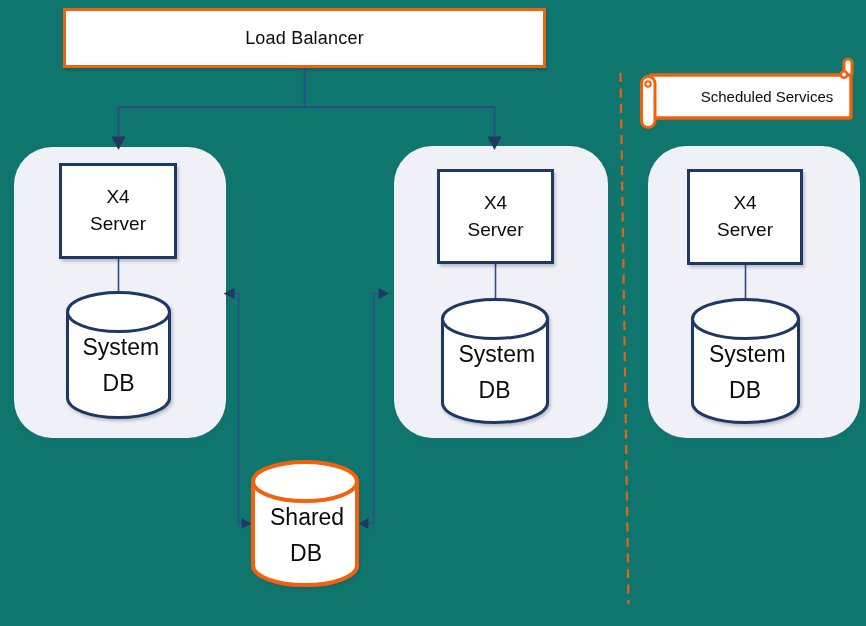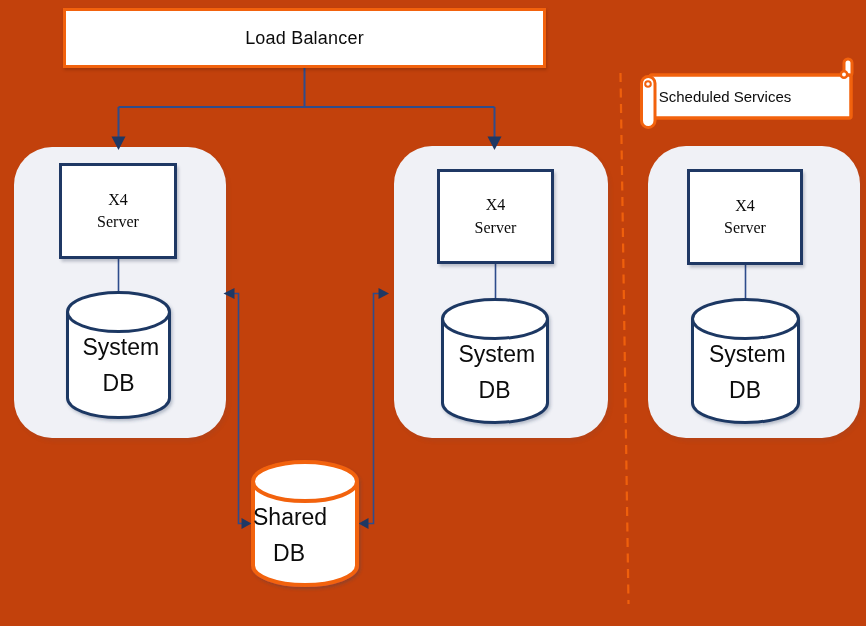--- a/index.html
+++ b/index.html
@@ -1,55 +1,55 @@
 <!DOCTYPE html>
 <html><head>
 <meta charset="utf-8">
 <style>
   html,body{margin:0;padding:0;background:#ffffff;}
   body{
     width:866px;height:626px;overflow:hidden;
     font-family:"Liberation Sans",sans-serif;color:#0b0b0b;
   }
-  .stage{position:relative;width:866px;height:626px;background:#c2410c;}
+  .stage{position:relative;width:866px;height:626px;background:#0f766e;}
 
   
   .cluster{position:absolute;background:#F0F1F6;border-radius:38px;z-index:0;
            box-shadow:2px 3px 4px rgba(70,80,110,0.10);}
   .layer{position:absolute;left:0;top:0;z-index:1;}
   .node,.txt{position:absolute;z-index:2;display:flex;align-items:center;justify-content:center;text-align:center;box-sizing:border-box;}
 
   
   #cluster1{left:14px;top:147px;width:212px;height:291px;}
   #cluster2{left:394px;top:146px;width:214px;height:292px;}
   #cluster3{left:648px;top:146px;width:212px;height:292px;}
 
   
   .lb{left:63px;top:8px;width:483px;height:60px;background:#ffffff;
       border:3.5px solid #F2620D;font-size:18px;letter-spacing:.2px;
       box-shadow:1px 2px 3px rgba(0,0,0,0.18);}
 
   
-  .server{background:#ffffff;border:3.5px solid #1F3864;font-size:16px;line-height:1.4;
-          box-shadow:1.5px 2.5px 3px rgba(20,30,60,0.25);font-family:Liberation Serif, serif;}
+  .server{background:#ffffff;border:3.5px solid #1F3864;font-size:19px;line-height:1.4;
+          box-shadow:1.5px 2.5px 3px rgba(20,30,60,0.25);}
   #server1{left:59px;top:163px;width:118px;height:96px;}
   #server2{left:437px;top:169px;width:117px;height:95px;}
   #server3{left:687px;top:169px;width:116px;height:96px;}
   .wrap60{display:inline-block;width:62px;}
   .wrap72{display:inline-block;width:72px;}
 
   
   .cyltxt{font-size:23px;line-height:1.55;}
   #dbtxt1{left:67px;top:327px;width:103px;height:78px;}
   #dbtxt2{left:442px;top:334px;width:105px;height:78px;}
   #dbtxt3{left:692px;top:334px;width:106px;height:78px;}
-  #sharedtxt{left:237px;top:497px;width:104px;height:78px;}
+  #sharedtxt{left:254px;top:497px;width:104px;height:78px;}
 
   
-  #scrolltxt{left:630px;top:76px;width:190px;height:41px;font-size:15px;}
+  #scrolltxt{left:672px;top:76px;width:190px;height:41px;font-size:15px;}
 </style>
 </head>
 <body>
 
 <div class="stage">
 
   <div class="cluster" id="cluster1"></div>
   <div class="cluster" id="cluster2"></div>
   <div class="cluster" id="cluster3"></div>
 

